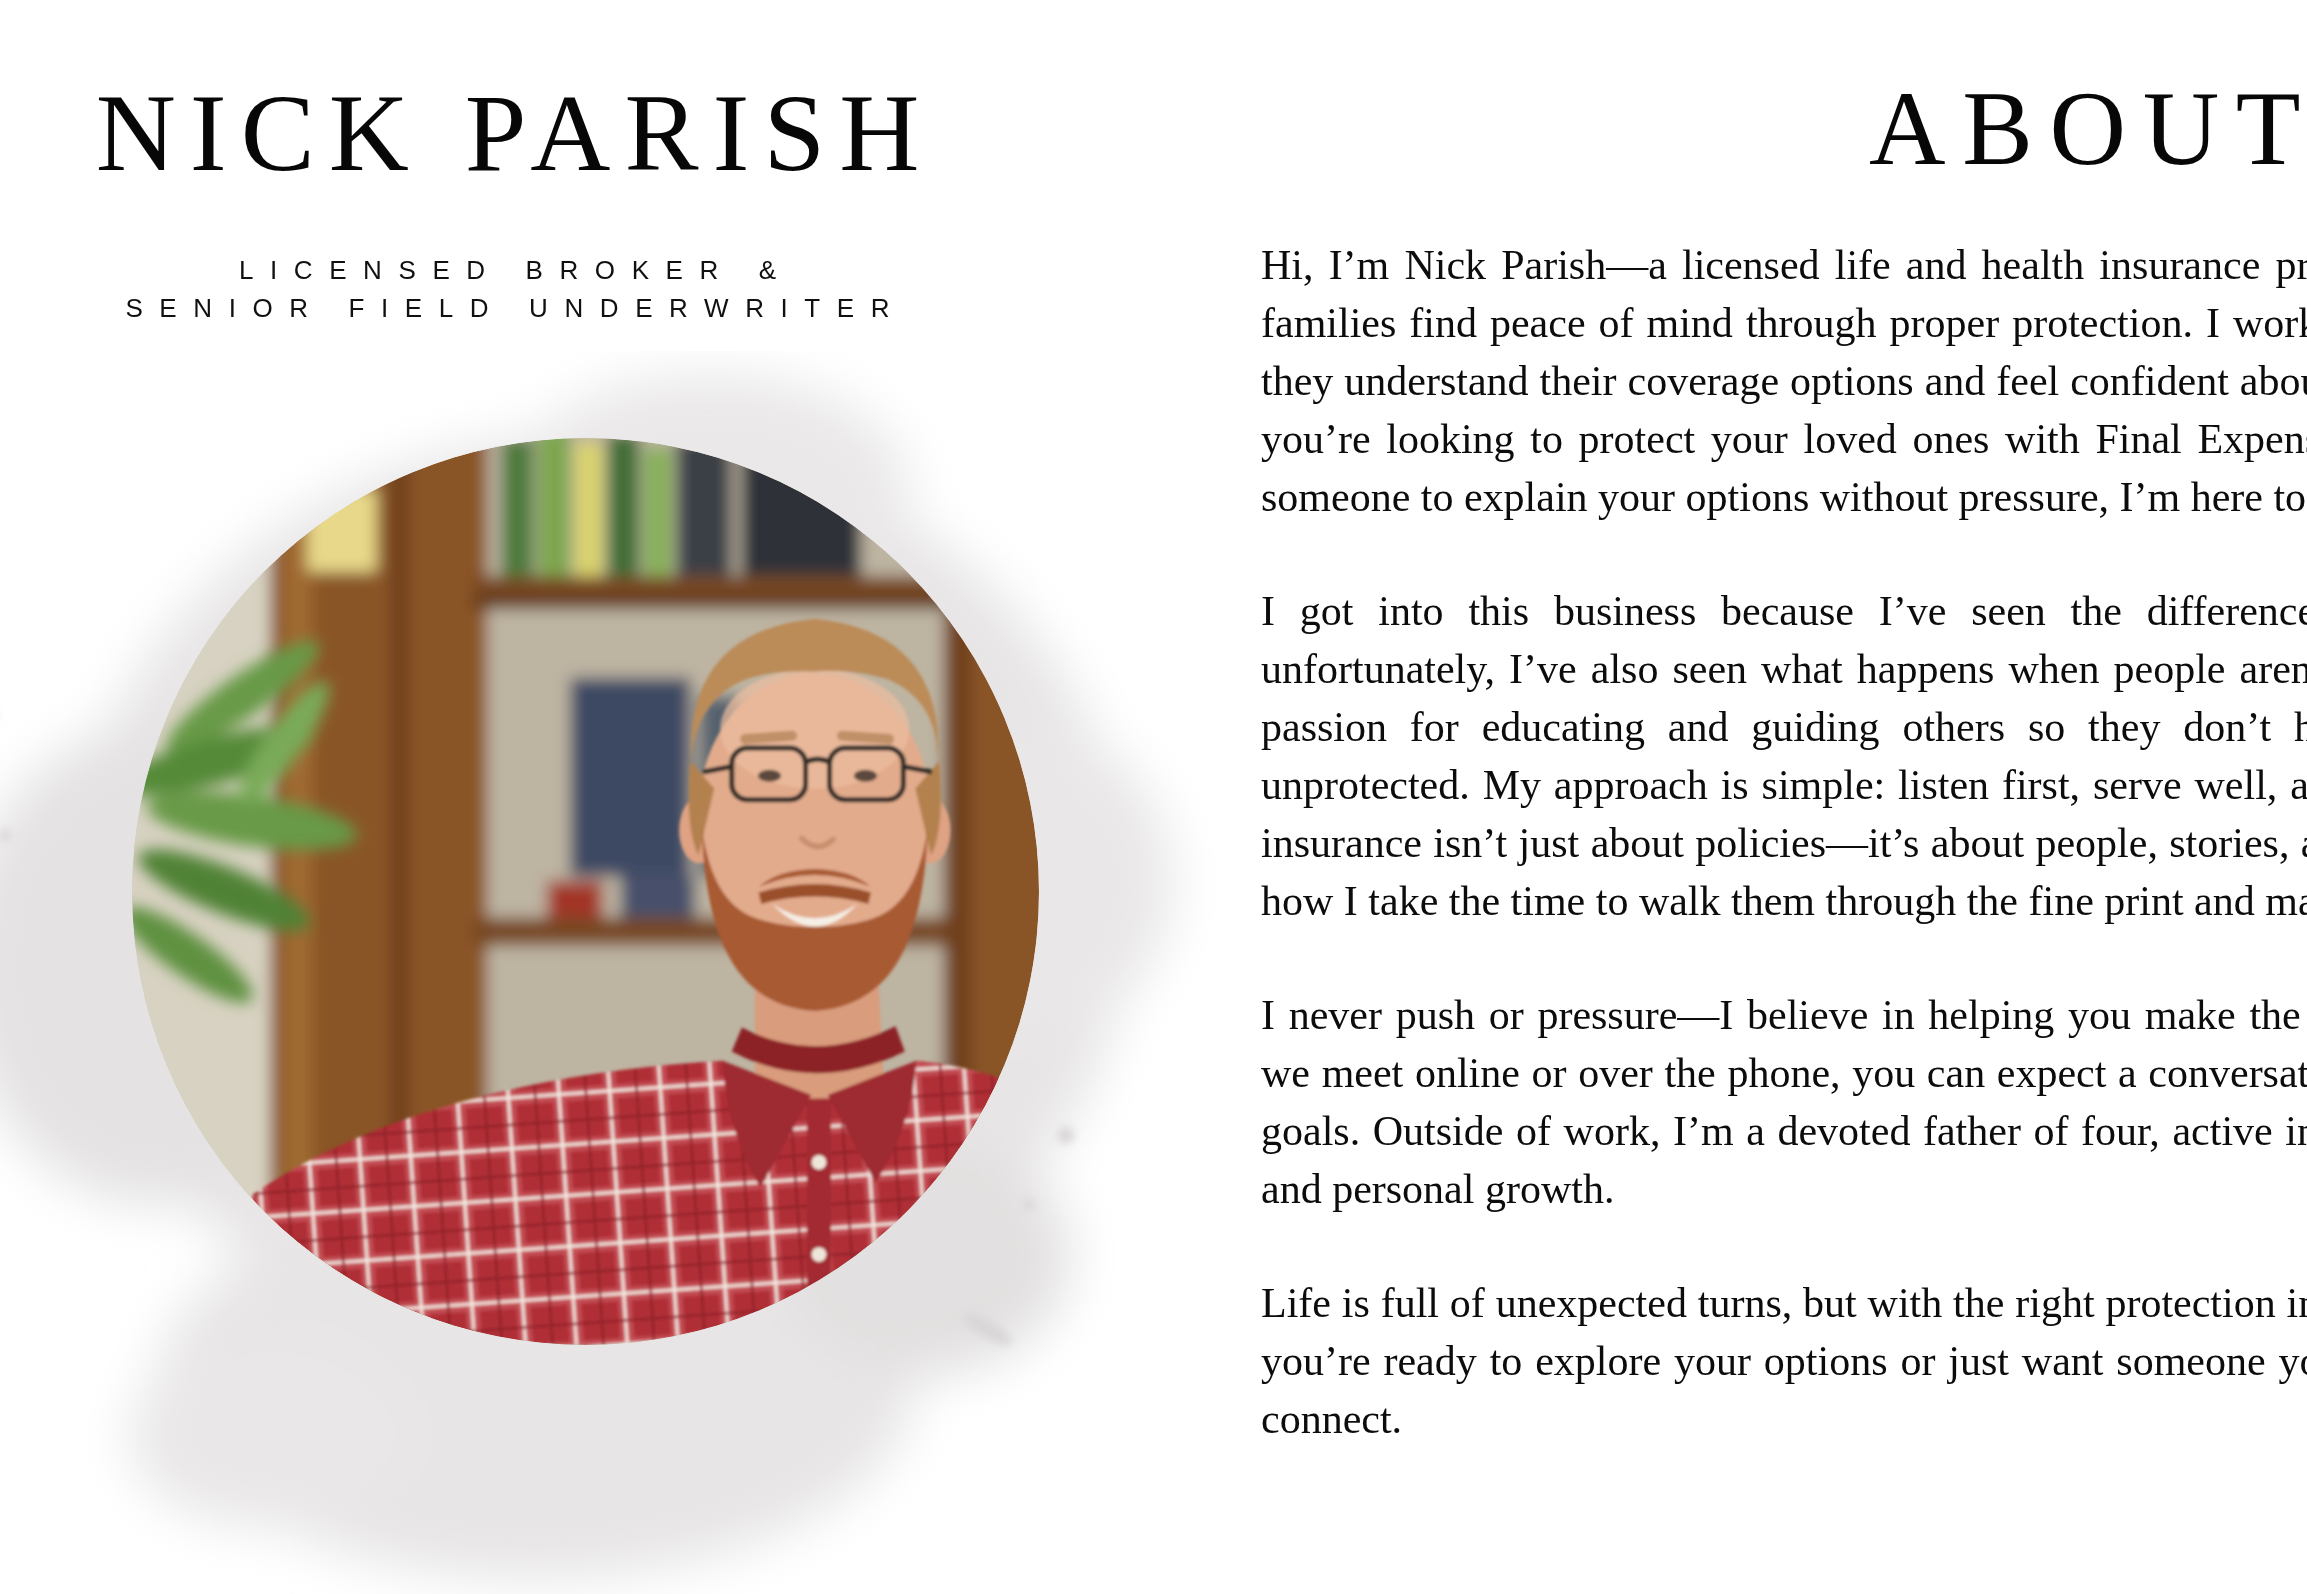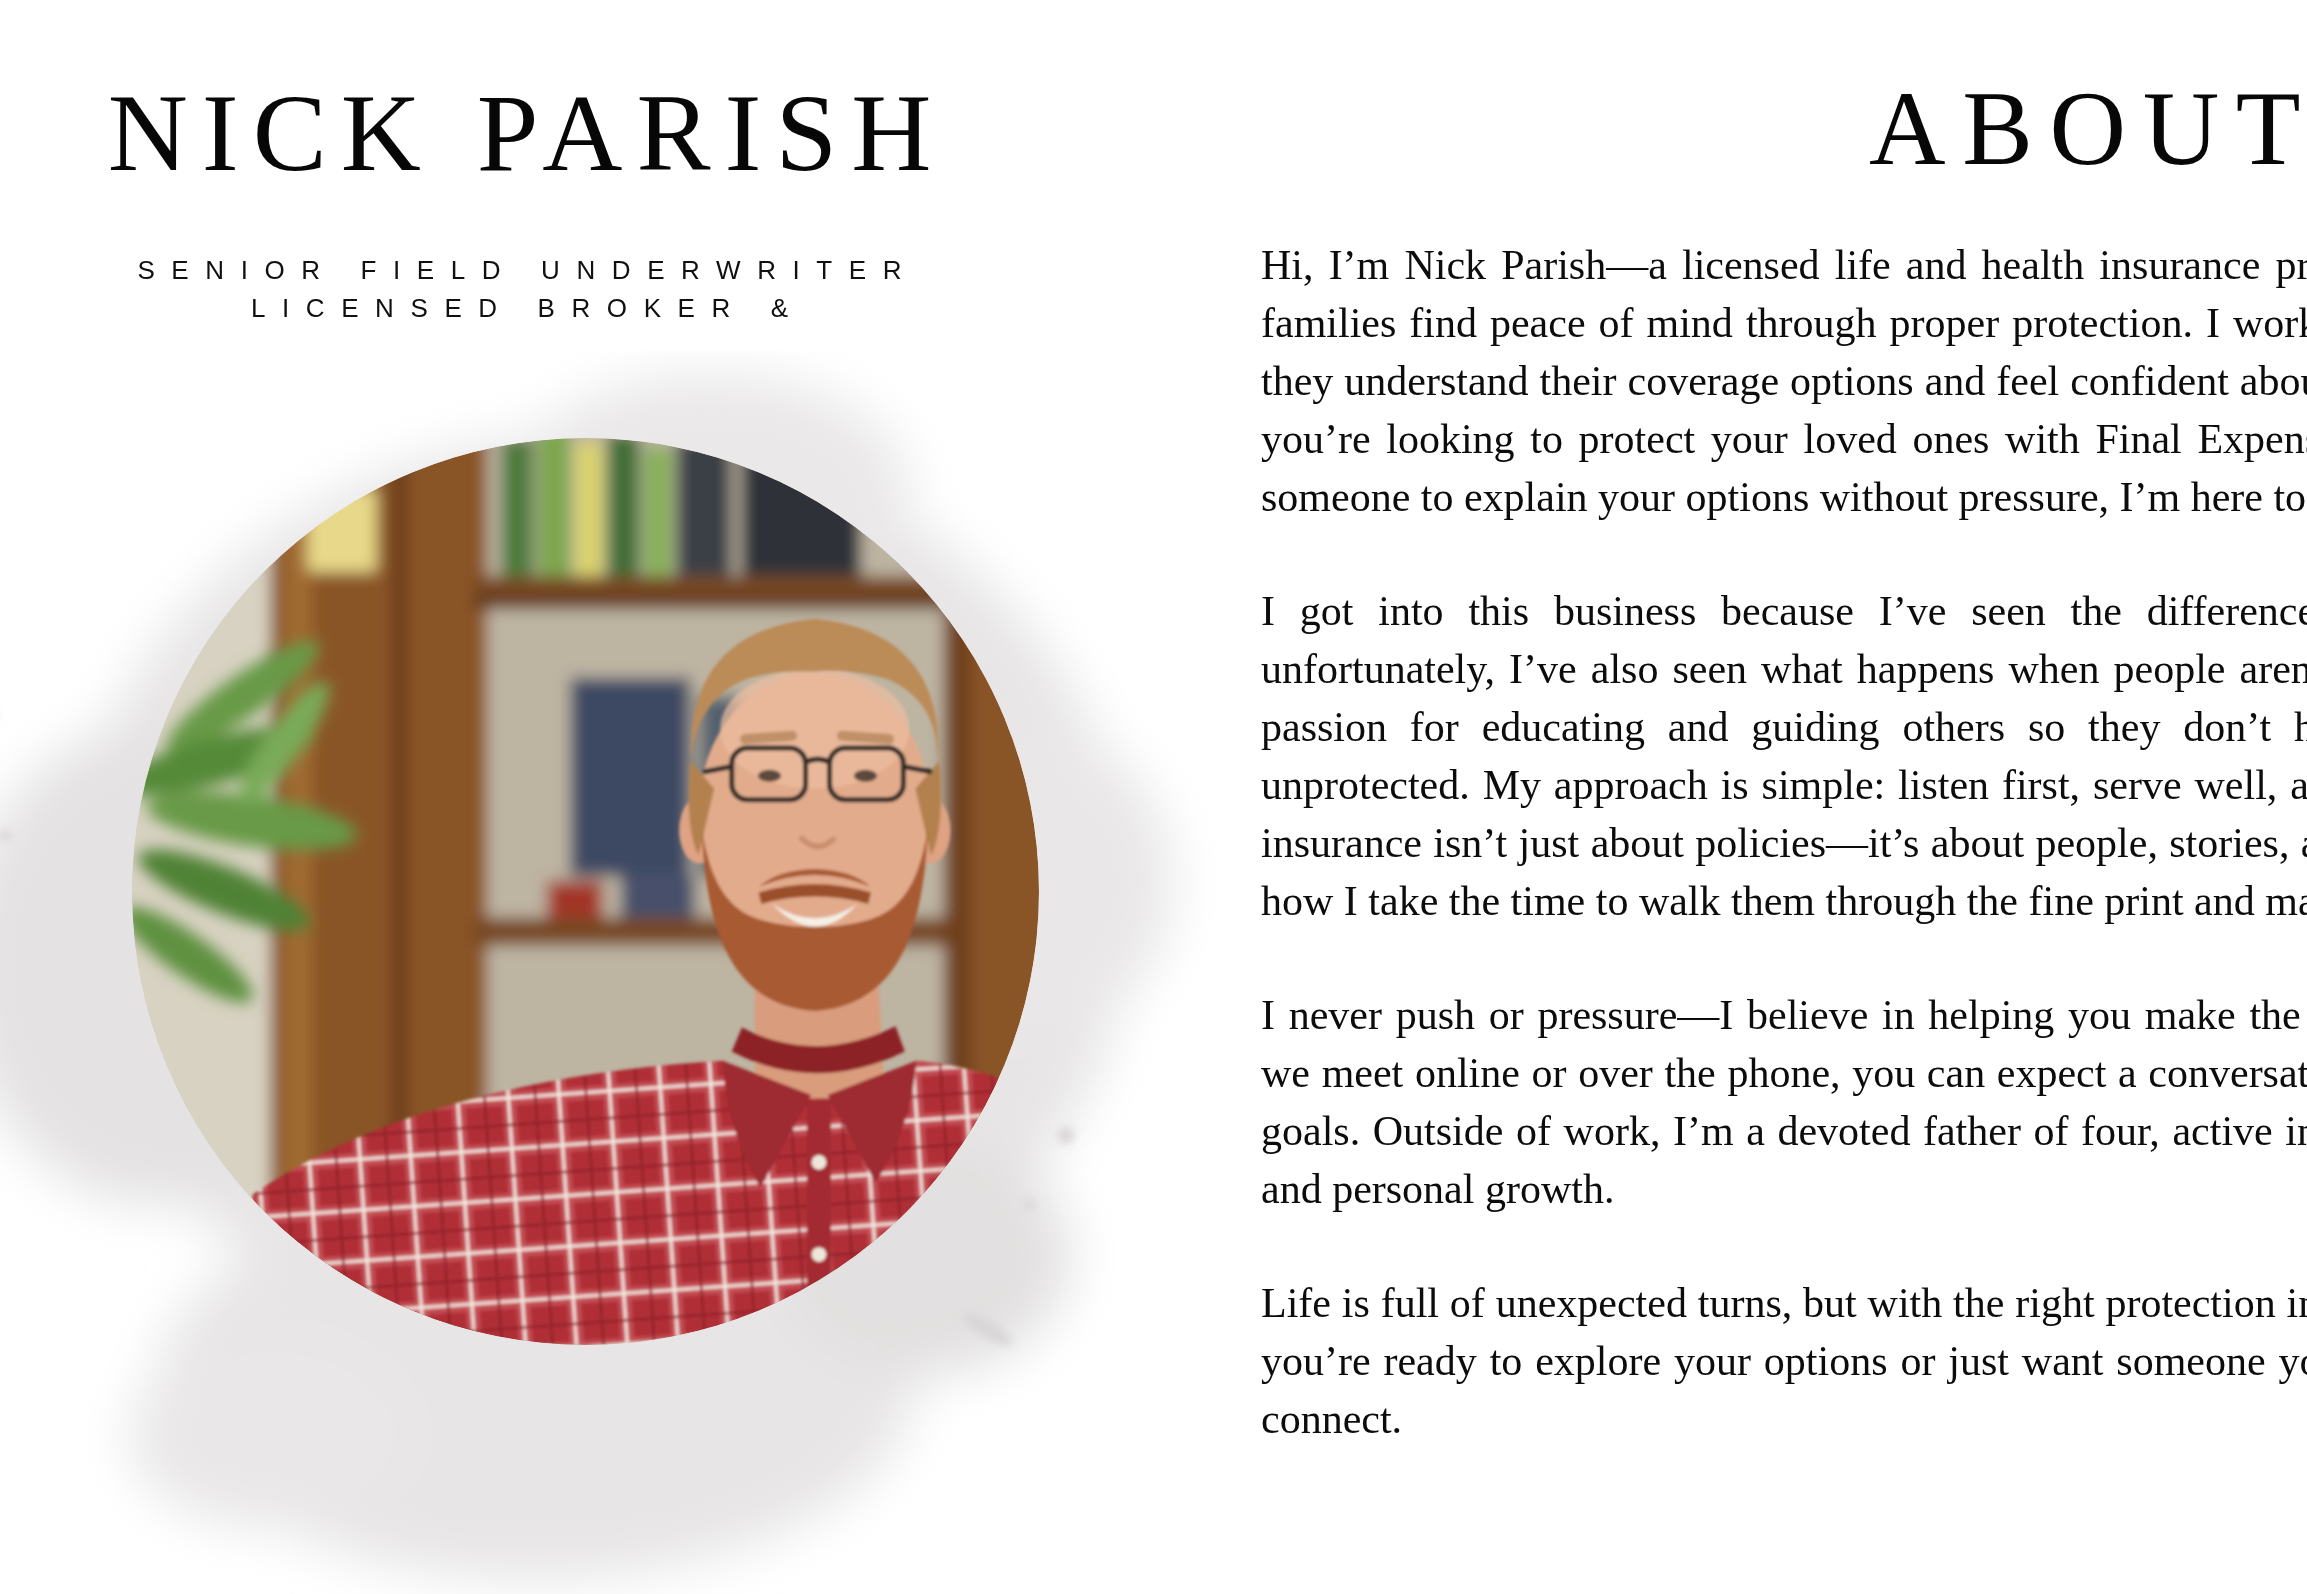--- a/index.html
+++ b/index.html
@@ -1,21 +1,21 @@
 <!DOCTYPE html>
 <html style="font-size:7.4px"><head>
 <meta charset="utf-8">
 <style>
   html,body { margin:0; padding:0; background:#ffffff; }
   body { width:3189px; height:1595px; overflow:hidden;
          font-family:"Liberation Serif", serif; }
   .canvas { position:relative; width:3189px; height:1595px; background:#ffffff; }
 
   
-  .left-panel { position:absolute; left:26px; top:69px; width:987px; text-align:center; }
+  .left-panel { position:absolute; left:14px; top:69px; width:987px; text-align:center; }
   .agent-name { margin:0; font-weight:400; font-size:111px; line-height:1.15;
                 letter-spacing:14px; padding-left:14px; color:#070707;
                 font-family:"Liberation Serif", serif; white-space:nowrap; }
   .agent-title { margin-top:54px; font-family:"Liberation Sans", sans-serif;
                  font-size:26px; line-height:38px; letter-spacing:16.6px; padding-left:16.6px;
                  color:#101010; font-weight:400; white-space:nowrap; }
 
   .splash { position:absolute; left:-55px; top:351px; width:1273px; height:1255px; }
   .photo-wrap { position:absolute; left:132px; top:438px; width:907px; height:907px;
                 border-radius:50%; overflow:hidden; }
@@ -31,22 +31,22 @@
   .about p:last-child { margin-bottom:0; }
 </style>
 <title>ABOUT ME</title></head>
 <body>
 
 <div class="canvas">
 
   <aside class="left-panel">
     <h1 class="agent-name">NICK PARISH</h1>
     <div class="agent-title">
+      <div>LICENSED BROKER &amp;</div>
       <div>SENIOR FIELD UNDERWRITER</div>
-      <div>LICENSED BROKER &amp;</div>
     </div>
   </aside>
 
   <div class="splash">
     <svg viewBox="0 0 2760 2720" width="1273" height="1255" aria-hidden="true">
       <defs>
         <filter id="sb" x="-30%" y="-30%" width="160%" height="160%">
             <feGaussianBlur stdDeviation="55"></feGaussianBlur>
           </filter>
         <filter id="sb2" x="-60%" y="-60%" width="220%" height="220%">

